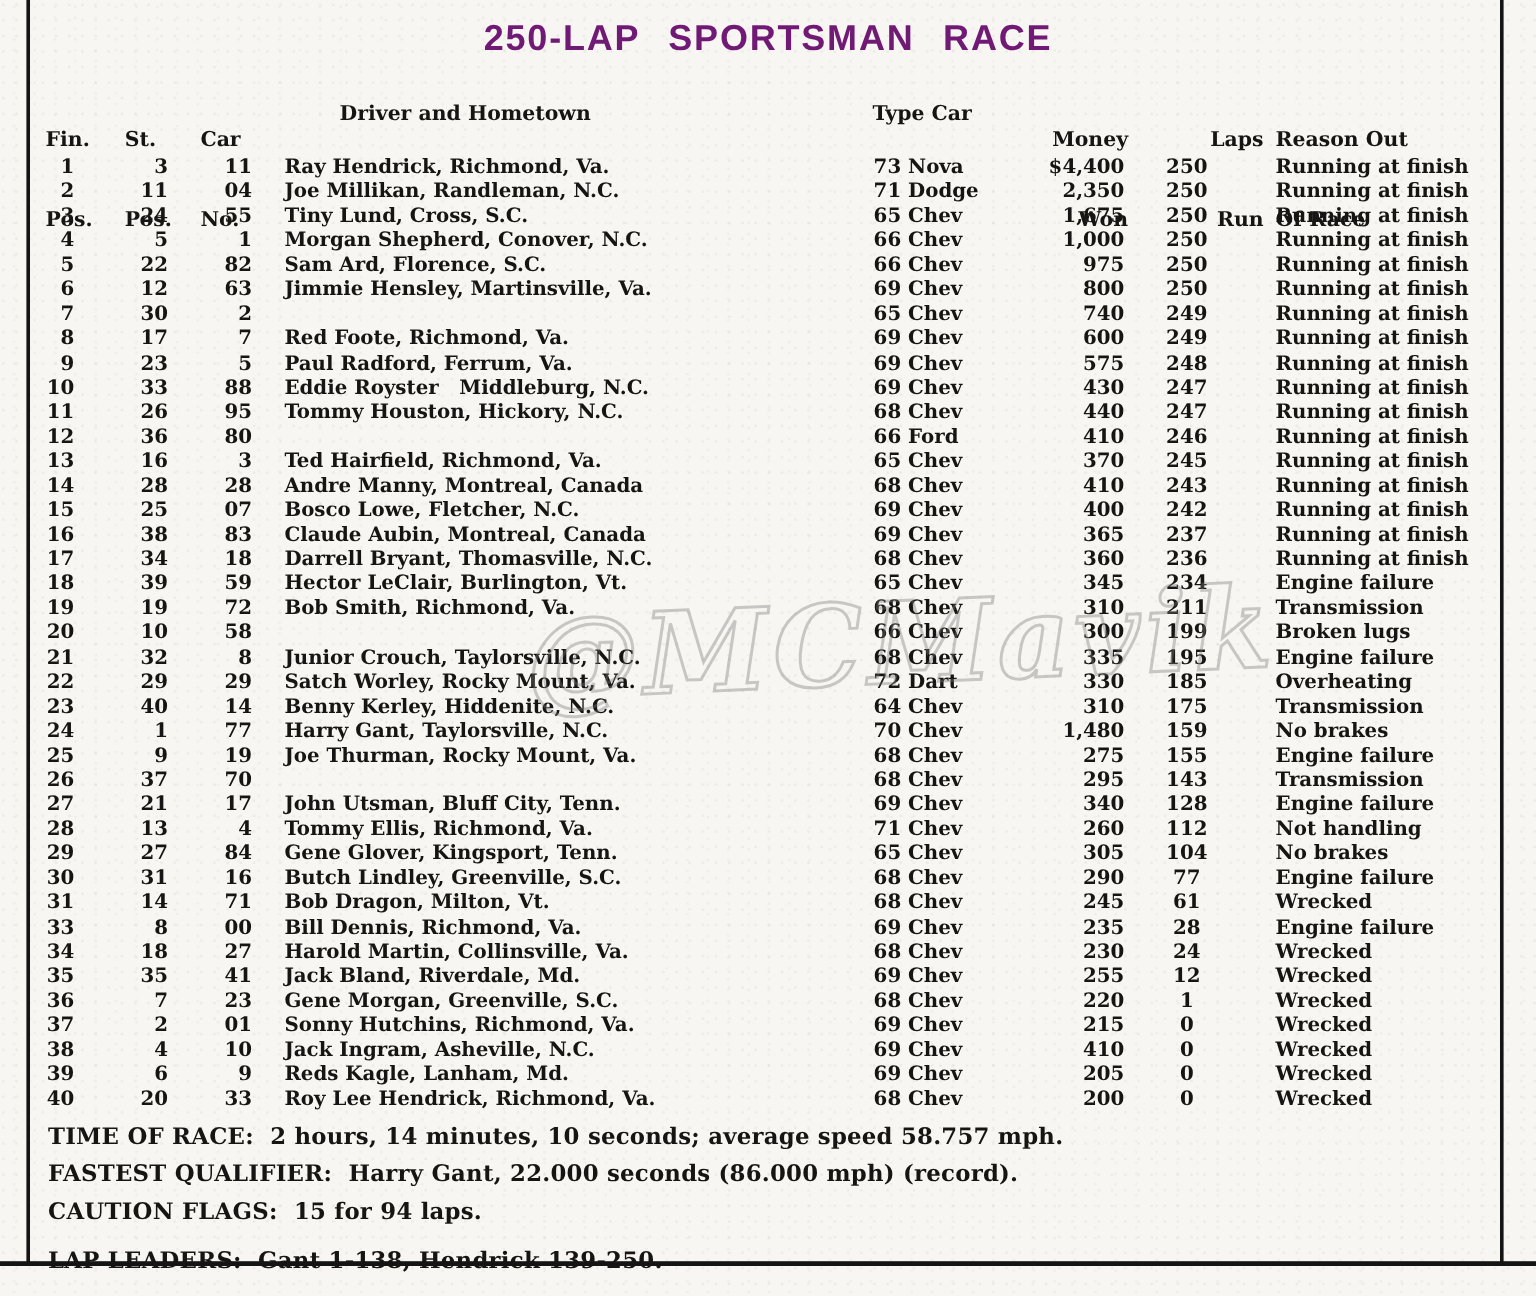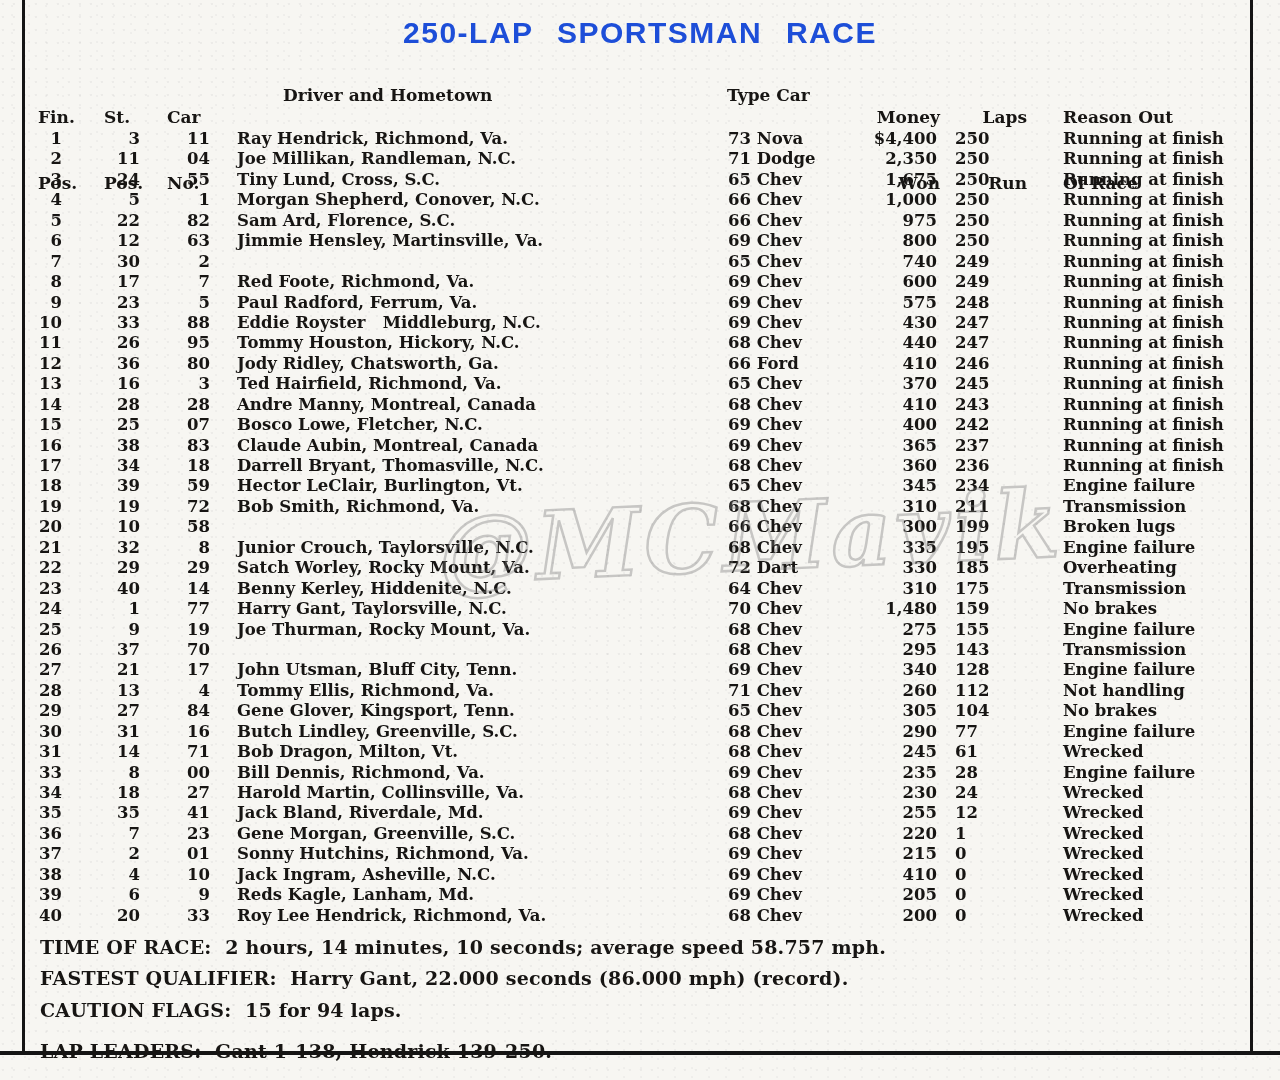--- a/index.html
+++ b/index.html
@@ -15,45 +15,45 @@
     -webkit-font-smoothing:antialiased;
   }
   .vline{position:absolute;top:0;width:3px;height:1053px;background:#141414;}
   .vline.left{left:22px;}
   .vline.right{left:1250px;}
   .bottom-rule{position:absolute;left:0;top:1051px;width:1280px;height:4px;background:#141414;}
 
   .title{
     position:absolute;left:0;top:16px;width:1280px;text-align:center;
     font-family:"Liberation Sans", sans-serif;font-weight:bold;font-size:30px;
-    letter-spacing:1.5px;word-spacing:14px;color:#1d4ed8;
+    letter-spacing:1.5px;word-spacing:14px;color:#701a75;
   }
 
   .hdr{position:absolute;font-weight:bold;font-size:17px;line-height:22px;white-space:pre;}
   .hdr span{display:block;}
   .hdr.right{text-align:right;}
   .h-fin{left:38px;top:62px;}
   .h-st{left:104px;top:62px;}
   .h-car{left:167px;top:62px;}
   .h-driver{left:283px;top:84px;}
   .h-type{left:727px;top:84px;}
   .h-money{left:840px;top:62px;width:100px;}
-  .h-laps{left:957px;top:62px;width:70px;}
+  .h-laps{left:983px;top:62px;width:70px;}
   .h-reason{left:1063px;top:62px;}
 
   .rows{position:absolute;left:0;top:129px;width:1280px;}
   .row{position:relative;height:20.45px;line-height:20.45px;font-size:16.5px;font-weight:bold;}
   .row span{position:absolute;top:0;white-space:pre;}
   .c-fin{left:14px;width:48px;text-align:right;}
   .c-st{left:80px;width:60px;text-align:right;}
   .c-car{left:150px;width:60px;text-align:right;}
   .c-driver{left:237px;width:485px;}
   .c-type{left:728px;width:106px;}
   .c-money{left:838px;width:99px;text-align:right;}
-  .c-laps{left:955px;width:68px;text-align:left;}
+  .c-laps{left:955px;width:68px;text-align:center;}
   .c-reason{left:1063px;width:185px;}
 
   .summary{position:absolute;left:40px;font-weight:bold;font-size:19px;white-space:pre;letter-spacing:0.2px;}
   .sum-1{top:936px;}
   .sum-2{top:967px;}
   .sum-3{top:999px;}
   .sum-4{top:1028px;margin-top:12px;}
 
   .watermark{
     position:absolute;left:438px;top:482px;
@@ -219,21 +219,20 @@
       <span class="c-type">68 Chev</span>
       <span class="c-money">440</span>
       <span class="c-laps">247</span>
       <span class="c-reason">Running at finish</span>
     </div>
 
     <div class="row">
       <span class="c-fin">12</span>
       <span class="c-st">36</span>
       <span class="c-car">80</span>
-      <span class="c-driver">Jody Ridley, Chatsworth, Ga.</span>
       <span class="c-type">66 Ford</span>
       <span class="c-money">410</span>
       <span class="c-laps">246</span>
       <span class="c-reason">Running at finish</span>
     </div>
 
     <div class="row">
       <span class="c-fin">13</span>
       <span class="c-st">16</span>
       <span class="c-car">3</span>

